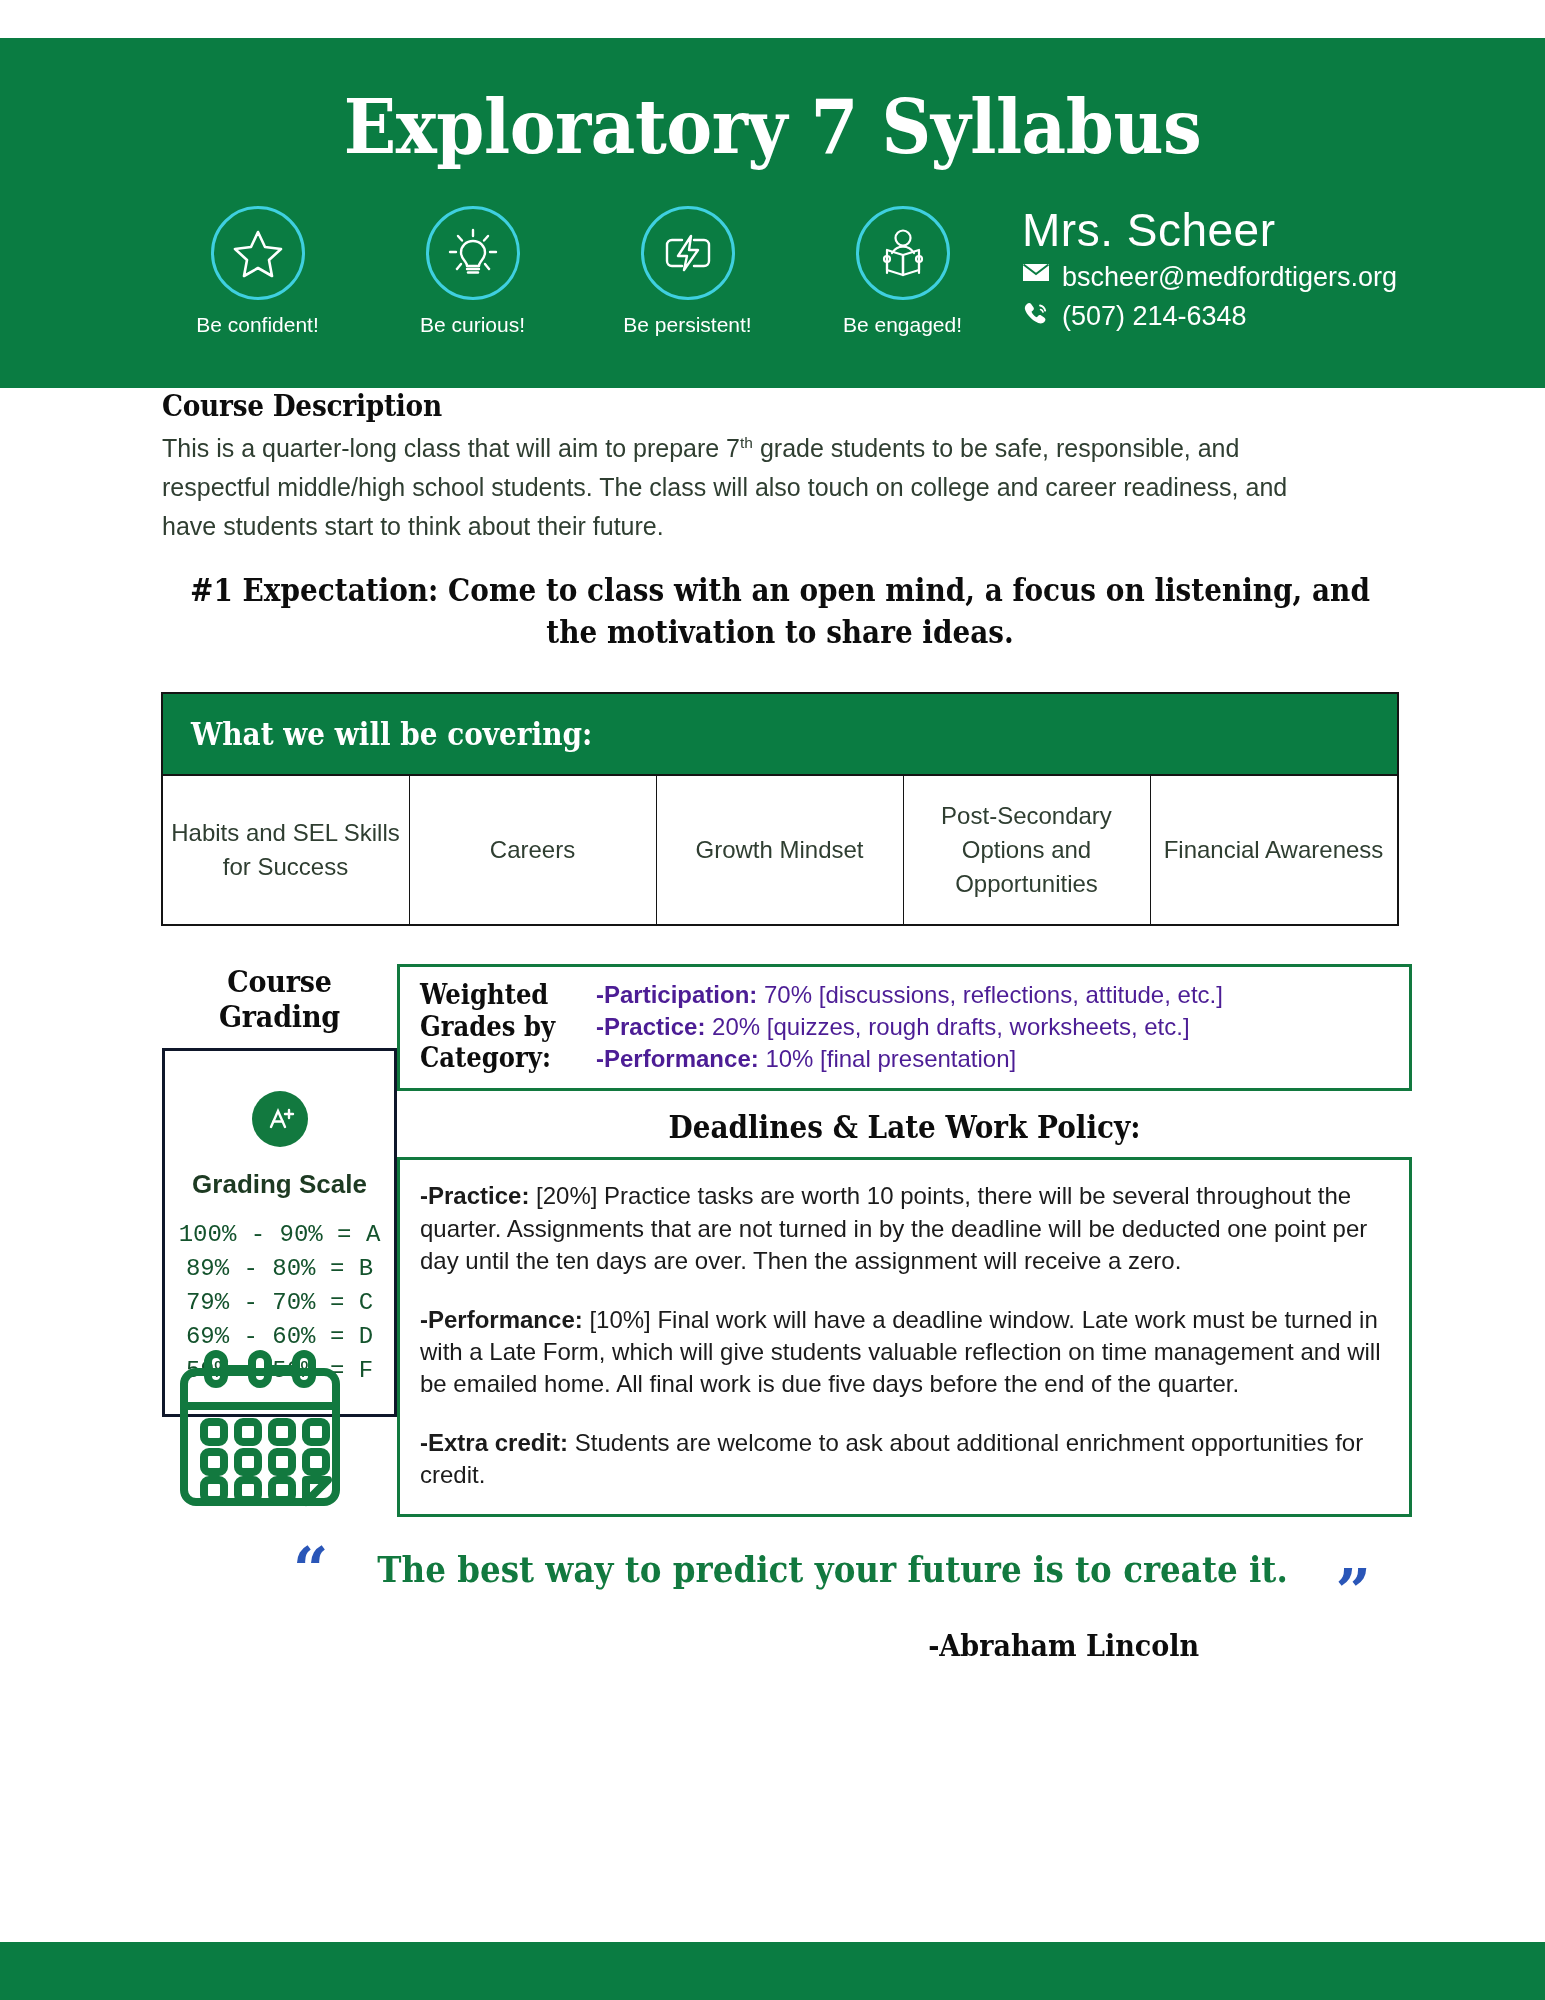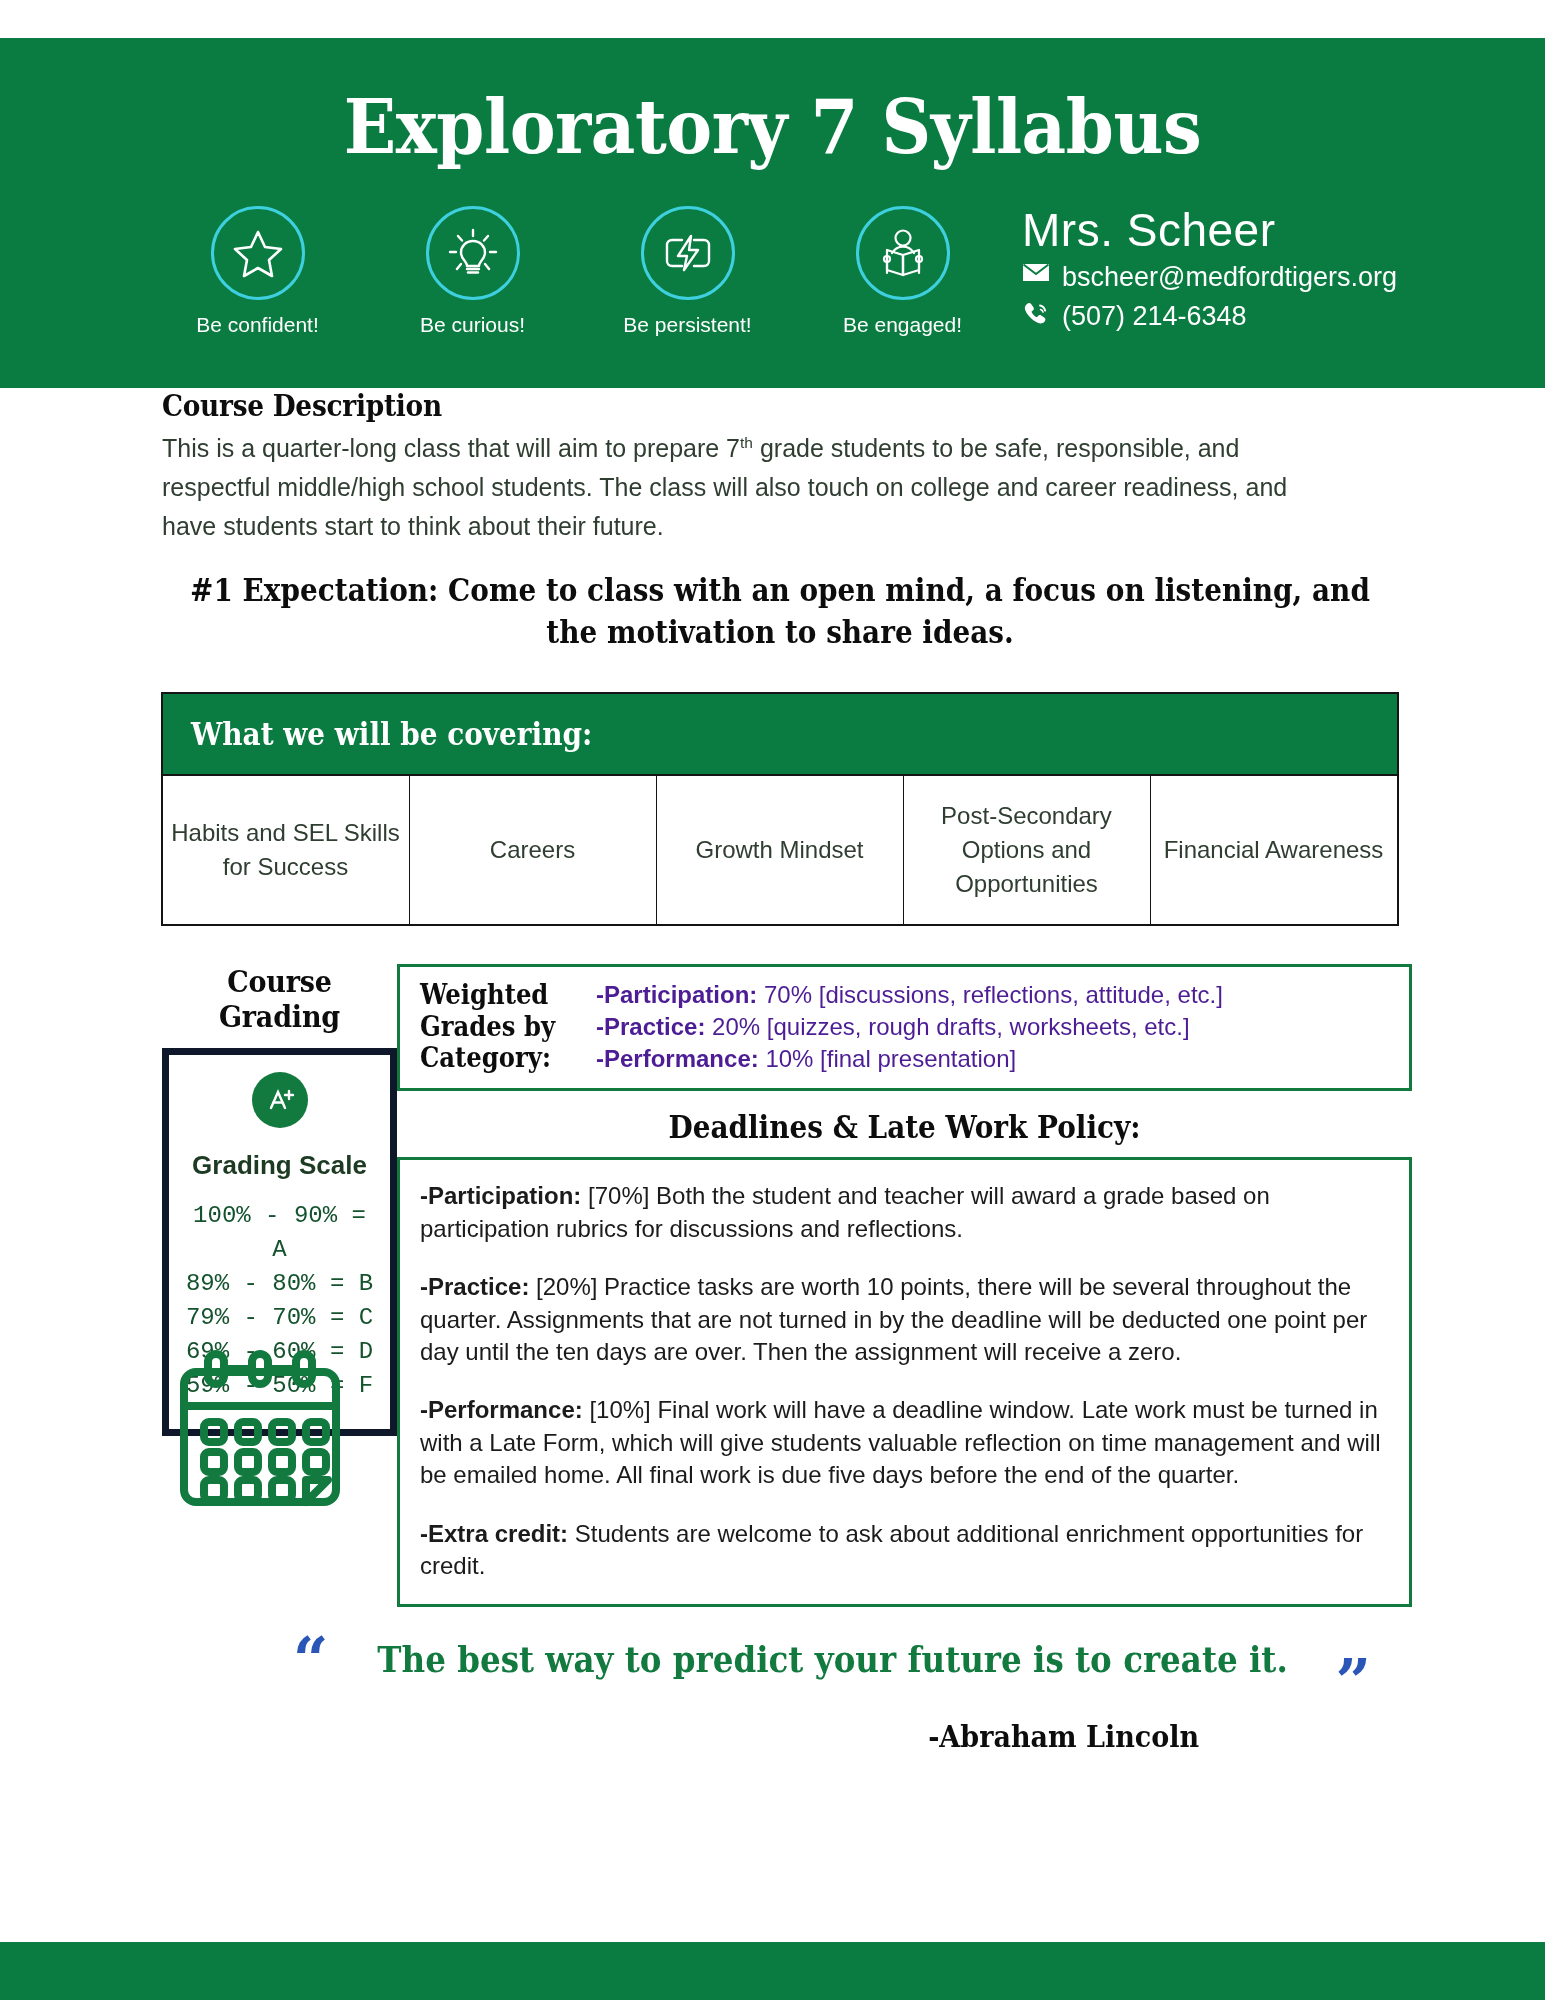--- a/index.html
+++ b/index.html
@@ -222,23 +222,23 @@
     color: #0d0d0d;
     text-align: center;
     width: 235px;
     transform: scaleX(0.9);
     letter-spacing: -0.2px;
   }
 
   .scale-box {
     margin-top: 14px;
     width: 235px;
-    border: 7px solid #0f172a;
+    border: 3px solid #0f172a;
     background: #ffffff;
-    padding: 17px 10px 26px 10px;
+    padding: 40px 10px 26px 10px;
     text-align: center;
   }
 
   .grade-badge {
     width: 56px;
     height: 56px;
     border-radius: 50%;
     background: #12793f;
     margin: 0 auto;
     display: flex;
@@ -536,21 +536,20 @@
           <div class="weighted-items">
             <div><b>-Participation:</b><span> 70% [discussions, reflections, attitude, etc.]</span></div>
             <div><b>-Practice:</b><span> 20% [quizzes, rough drafts, worksheets, etc.]</span></div>
             <div><b>-Performance:</b><span> 10% [final presentation]</span></div>
           </div>
         </div>
 
         <div class="deadlines-title">Deadlines &amp; Late Work Policy:</div>
 
         <div class="deadlines-box">
-          <p><b>-Participation:</b><span> [70%] Both the student and teacher will award a grade based on participation rubrics for discussions and reflections.</span></p>
           <p><b>-Practice:</b><span> [20%] Practice tasks are worth 10 points, there will be several throughout the quarter. Assignments that are not turned in by the deadline will be deducted one point per day until the ten days are over. Then the assignment will receive a zero.</span></p>
           <p><b>-Performance:</b><span> [10%] Final work will have a deadline window. Late work must be turned in with a Late Form, which will give students valuable reflection on time management and will be emailed home. All final work is due five days before the end of the quarter.</span></p>
           <p><b>-Extra credit:</b><span> Students are welcome to ask about additional enrichment opportunities for credit.</span></p>
         </div>
       </div>
 
       <div class="calendar-icon">
         <svg width="180" height="170" viewBox="0 0 180 170" fill="none" stroke="#12793f" stroke-width="8" stroke-linecap="round" stroke-linejoin="round">
           <path d="M26 26h128a12 12 0 0 1 12 12v106a12 12 0 0 1-12 12H26a12 12 0 0 1-12-12V38a12 12 0 0 1 12-12z"></path>
           <line x1="14" y1="60" x2="166" y2="60"></line>

